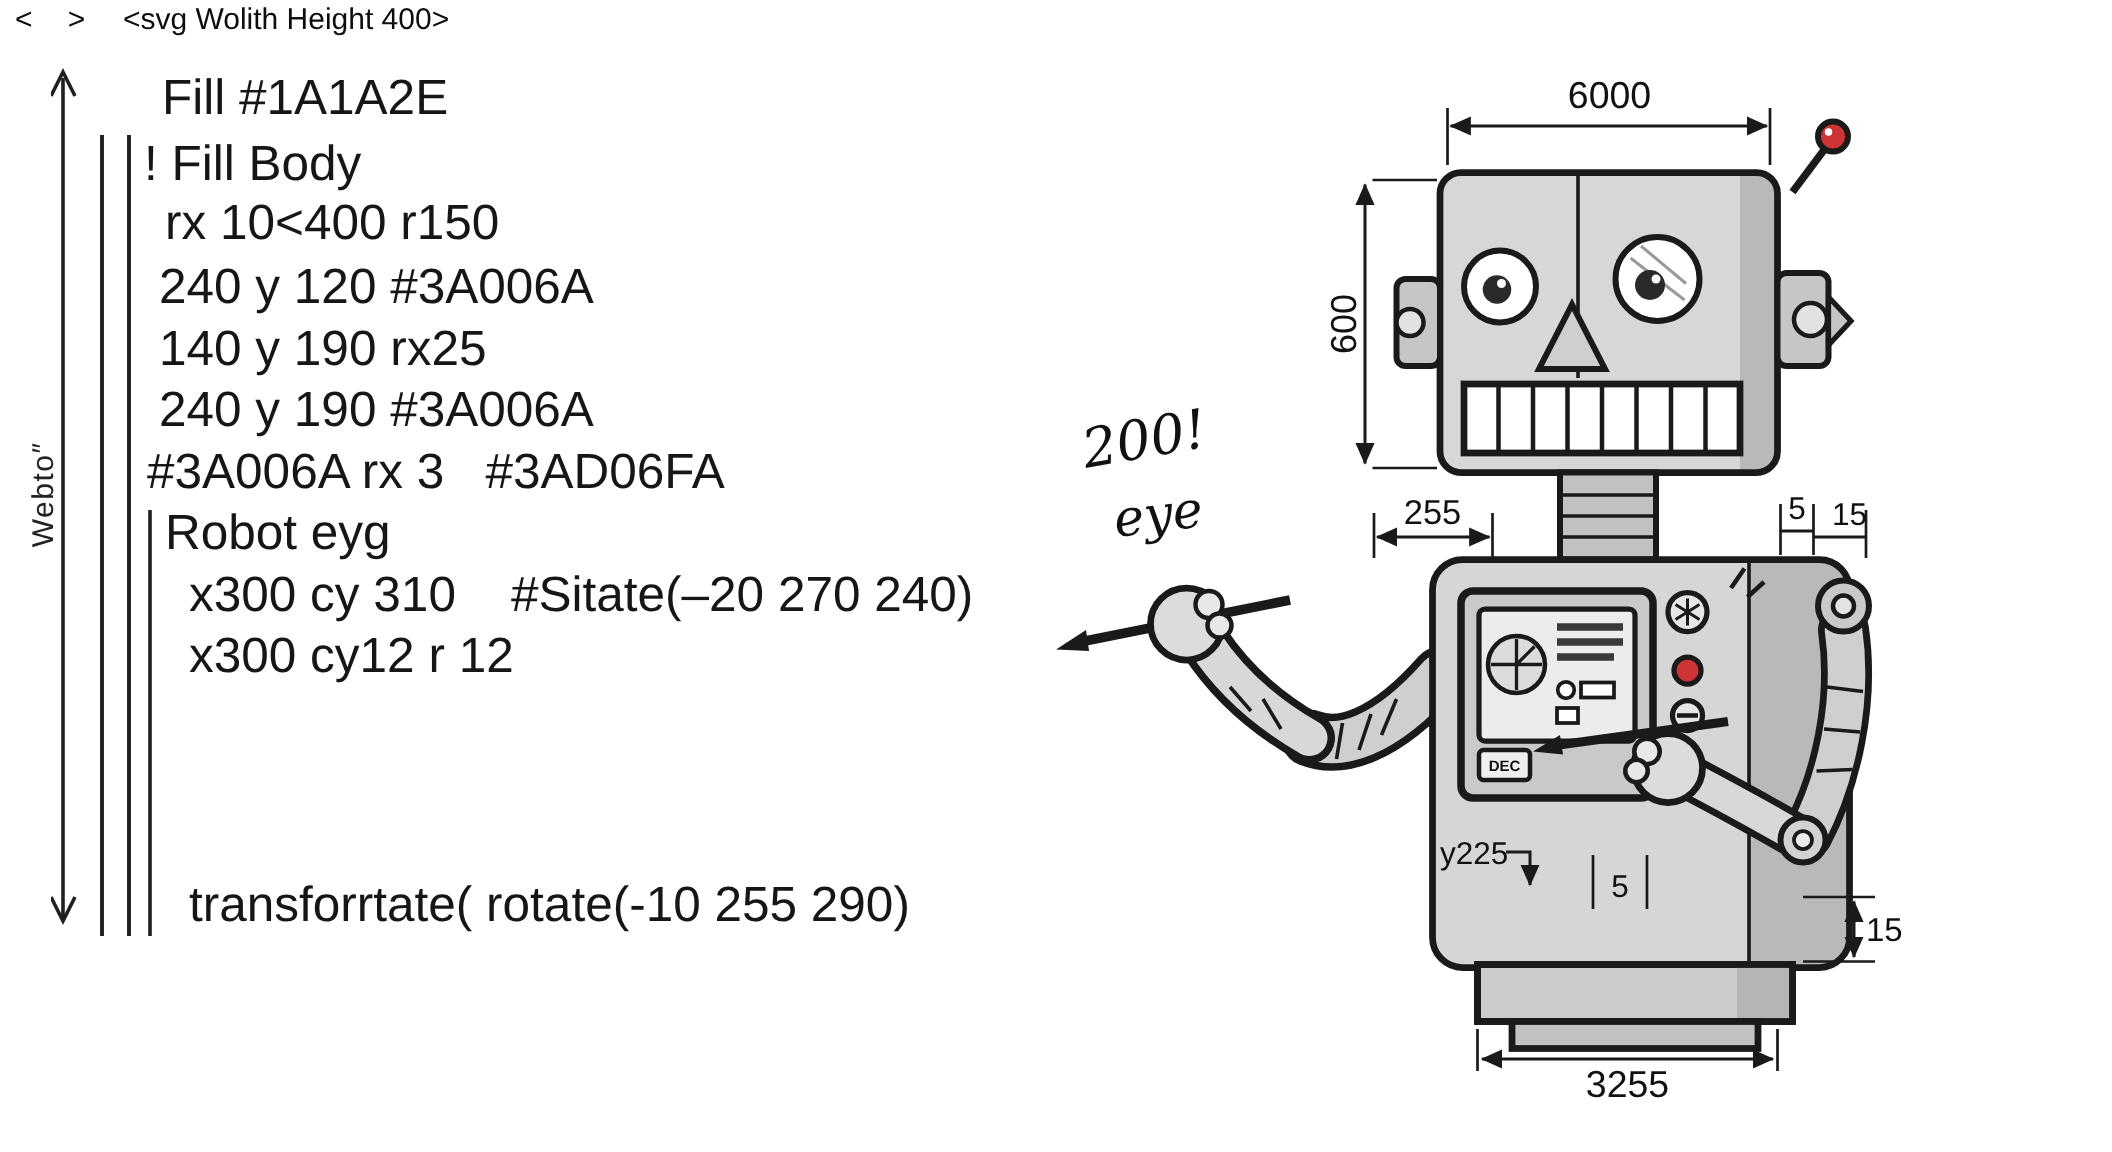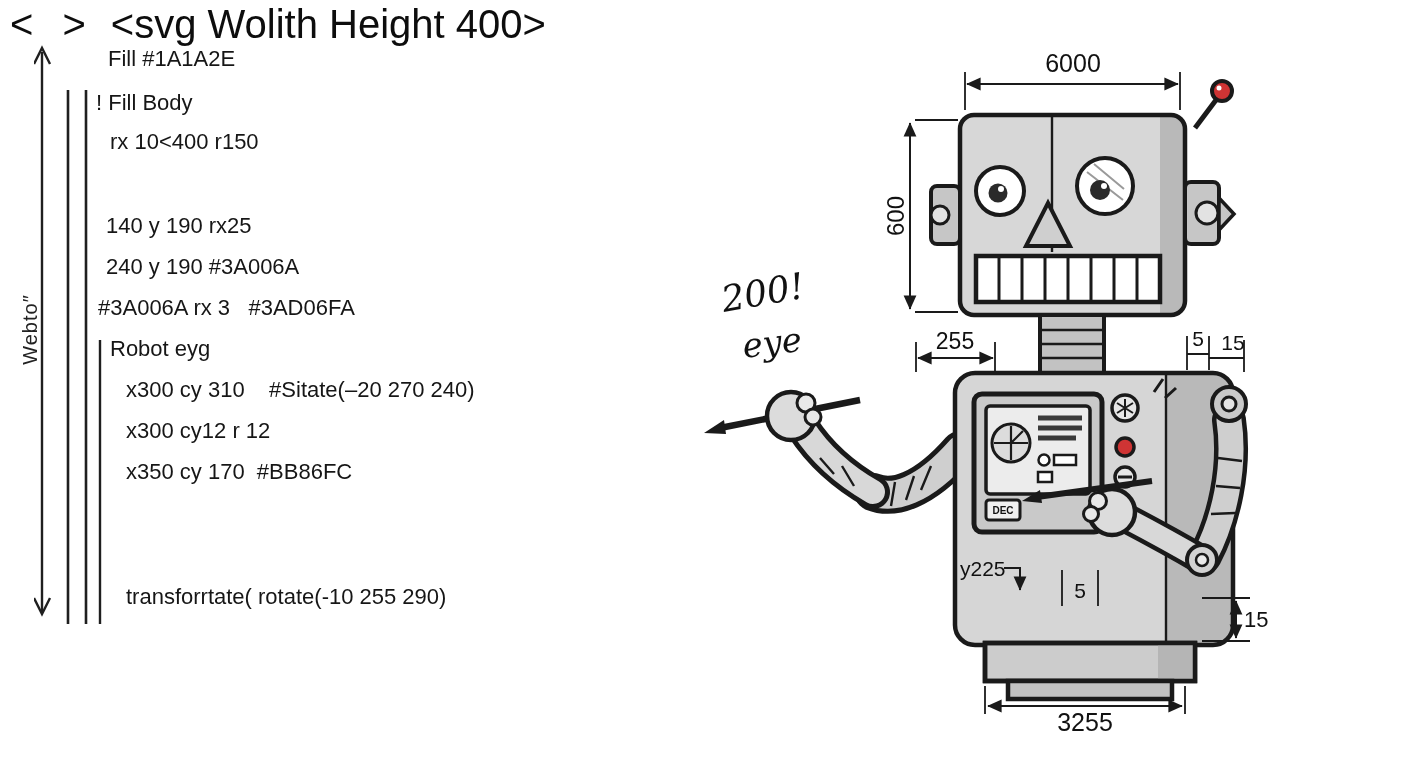--- a/index.html
+++ b/index.html
@@ -1,23 +1,23 @@
 <!DOCTYPE html>
 <html><head>
 <meta charset="utf-8">
 <style>
   html,body{margin:0;padding:0;}
   body{
     width:1408px;height:768px;background:#ffffff;position:relative;overflow:hidden;
     font-family:"Liberation Sans",sans-serif;color:#121212;
   }
   .code-panel{position:absolute;left:0;top:0;width:680px;height:768px;}
-  .code-header{position:absolute;left:10px;top:2px;font-size:40px;font-weight:500;white-space:pre;color:#0d0d0d;}
+  .code-header{position:absolute;left:10px;top:2px;font-size:20px;font-weight:500;white-space:pre;color:#0d0d0d;}
   .angle{letter-spacing:9px;margin-right:16px;}
-  .cl{position:absolute;font-size:22px;white-space:pre;color:#161616;}
+  .cl{position:absolute;font-size:33px;white-space:pre;color:#161616;}
   .gutter{position:absolute;left:34px;top:30px;}
   .vlabel{
     position:absolute;left:-16px;top:318px;width:92px;text-align:center;
     transform:rotate(-90deg);font-size:20px;color:#222;letter-spacing:1px;
   }
   .drawing{position:absolute;left:688px;top:0;width:720px;height:768px;}
   svg text{font-family:"Liberation Sans",sans-serif;}
   .hand{font-family:"DejaVu Serif",serif;font-style:italic;}
 </style>
 </head>
@@ -36,27 +36,27 @@
     </g>
   </svg>
 
   <div class="code-header"><span class="angle">&lt; &gt;</span><span>&lt;svg Wolith Height 400&gt;</span></div>
 
   <div class="vlabel">Webto″</div>
 
   <div class="cl" style="left:108px;top:46px">Fill #1A1A2E</div>
   <div class="cl" style="left:96px;top:90px">! Fill Body</div>
   <div class="cl" style="left:110px;top:129px">rx 10&lt;400 r150</div>
+  <div class="cl" style="left:106px;top:172px">240 y 120 #3A006A</div>
   <div class="cl" style="left:106px;top:213px">140 y 190 rx25</div>
   <div class="cl" style="left:106px;top:254px">240 y 190 #3A006A</div>
   <div class="cl" style="left:98px;top:295px">#3A006A rx 3   #3AD06FA</div>
   <div class="cl" style="left:110px;top:336px">Robot eyg</div>
   <div class="cl" style="left:126px;top:377px">x300 cy 310    #Sitate(–20 270 240)</div>
   <div class="cl" style="left:126px;top:418px">x300 cy12 r 12</div>
-  <div class="cl" style="left:126px;top:459px">x350 cy 170  #BB86FC</div>
   <div class="cl" style="left:126px;top:584px">transforrtate( rotate(-10 255 290)</div>
 </div>
 
 <div class="drawing">
 <svg width="720" height="768" viewBox="0 0 720 768">
   <defs>
     <marker id="arr" viewBox="0 0 10 10" refX="8.5" refY="5" markerWidth="8" markerHeight="8" orient="auto-start-reverse">
       <path d="M0,1 L9,5 L0,9 z" fill="#1a1a1a"></path>
     </marker>
   </defs>

